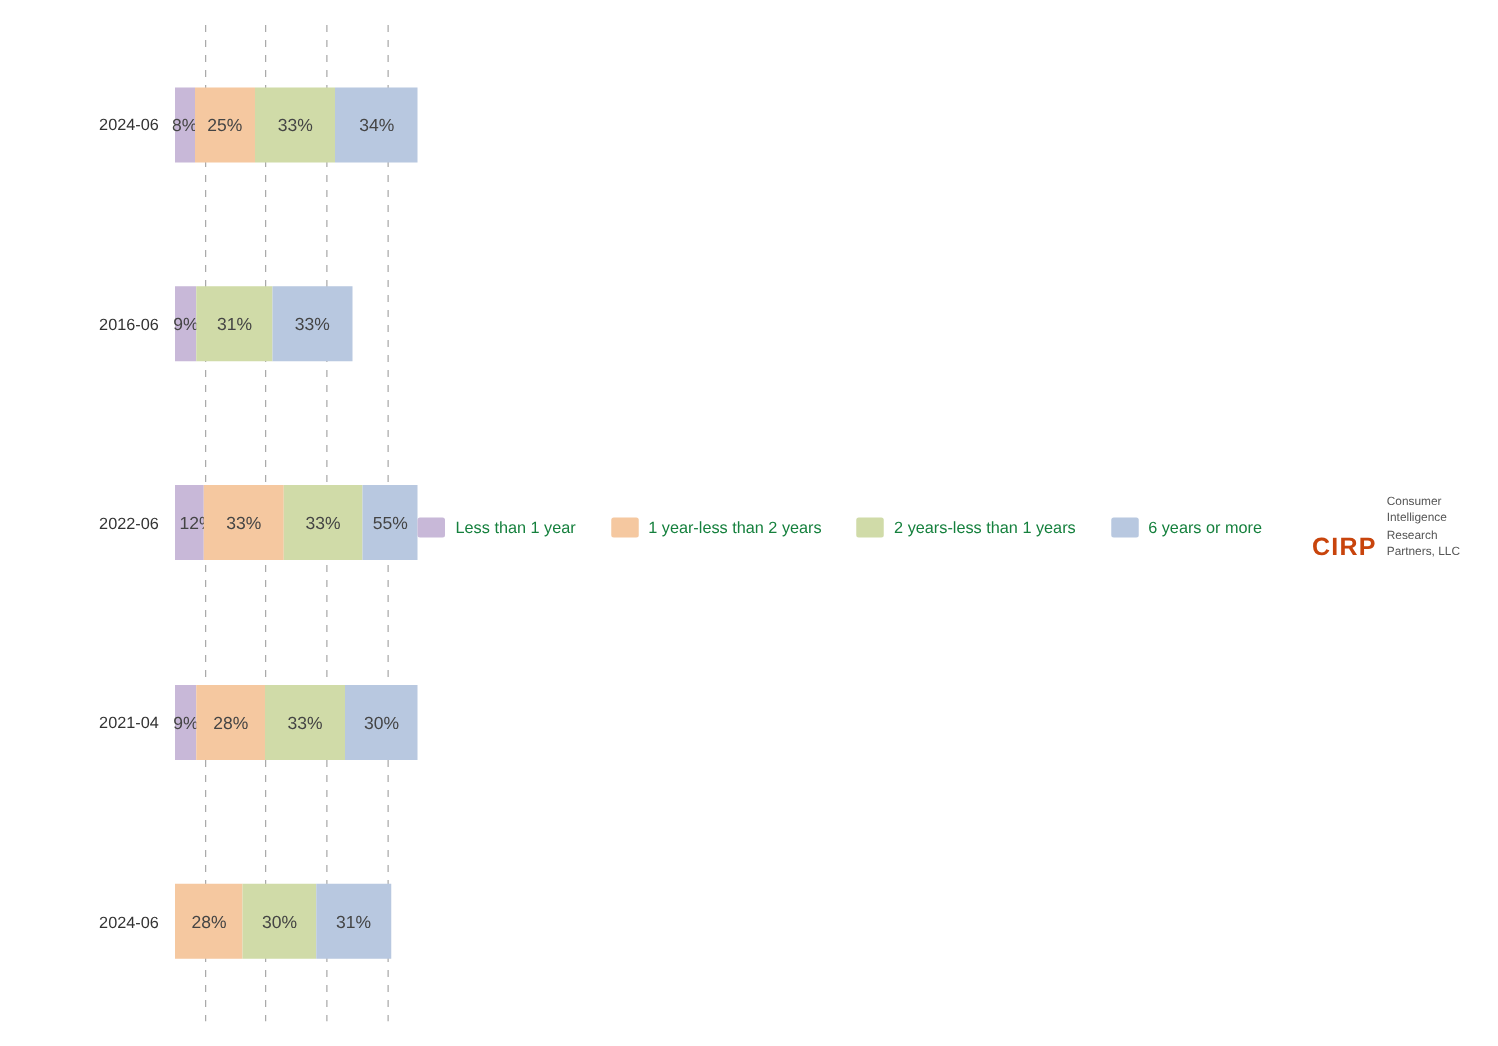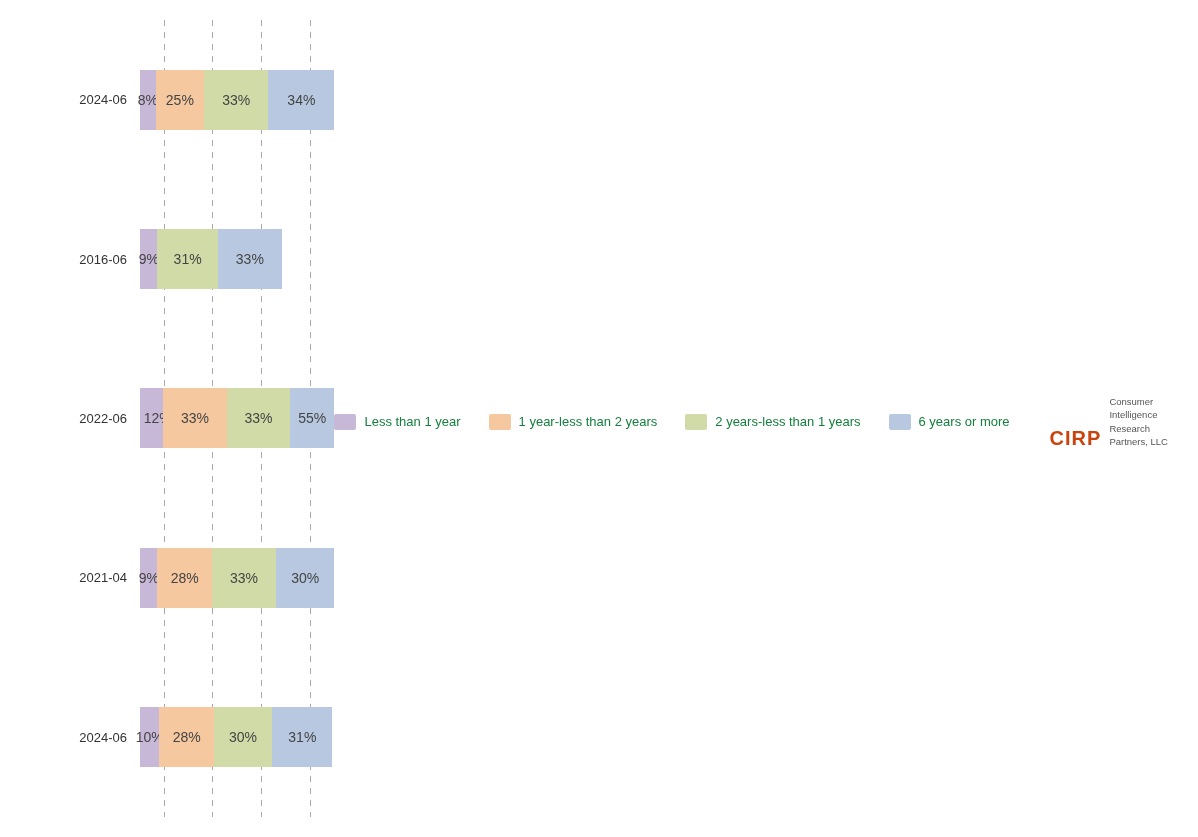--- a/index.html
+++ b/index.html
@@ -186,21 +186,20 @@
         <div class="bar-wrapper">
           <div class="bar-segment seg-purple" style="width: 9%;">9%</div>
           <div class="bar-segment seg-orange" style="width: 28%;">28%</div>
           <div class="bar-segment seg-green" style="width: 33%;">33%</div>
           <div class="bar-segment seg-blue" style="width: 30%;">30%</div>
         </div>
       </div>
       <div class="row">
         <div class="row-label">2024-06</div>
         <div class="bar-wrapper">
-          <div class="bar-segment seg-purple" style="width: 10%;">10%</div>
           <div class="bar-segment seg-orange" style="width: 28%;">28%</div>
           <div class="bar-segment seg-green" style="width: 30%;">30%</div>
           <div class="bar-segment seg-blue" style="width: 31%;">31%</div>
         </div>
       </div>
     </div>
 
   <div class="legend-and-logo">
     <div class="legend-items-row" id="legend-items">
 

